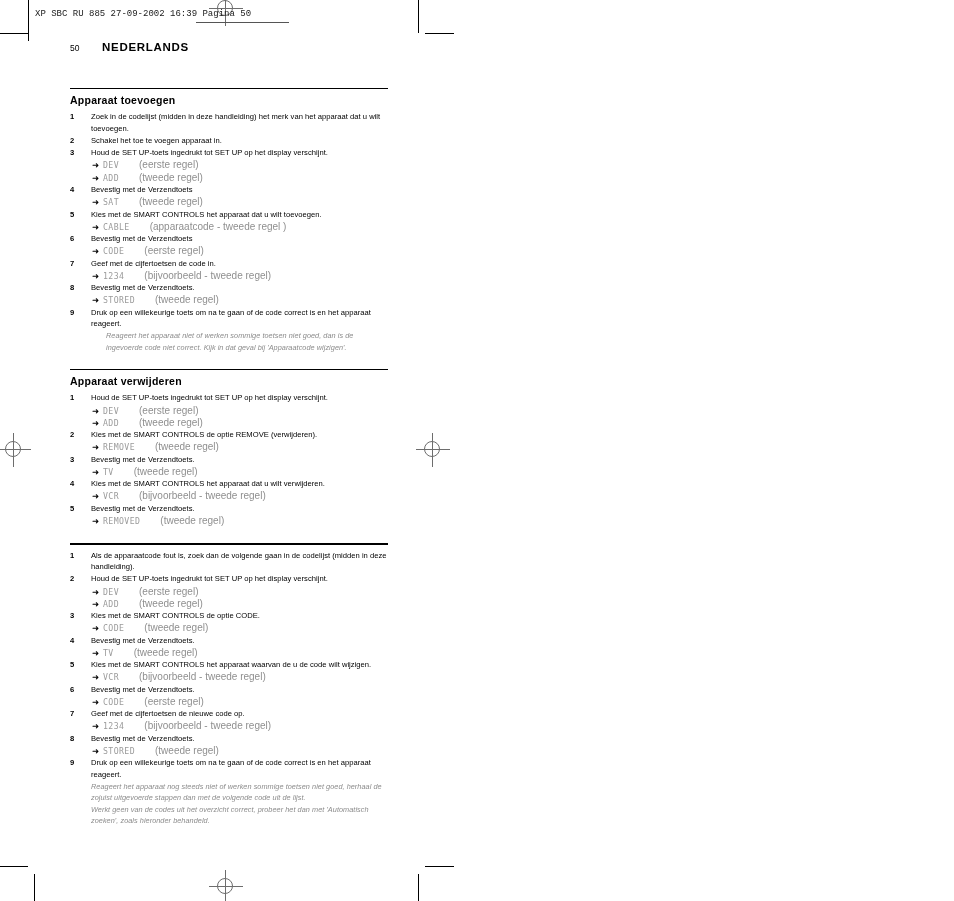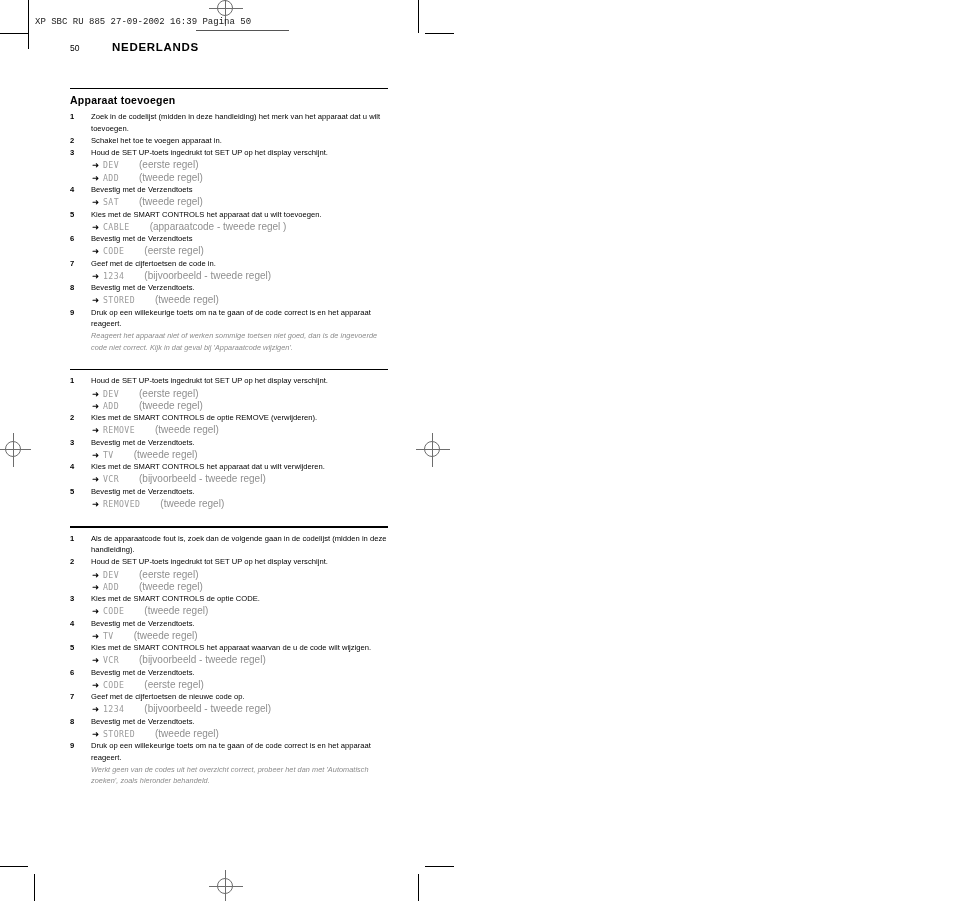--- a/index.html
+++ b/index.html
@@ -58,21 +58,21 @@
     height: 16px;
     border: 1px solid #6d6d6d;
     border-radius: 50%;
     box-sizing: border-box;
   }
 
   
   .filmstrip {
     position: absolute;
     left: 28px;
-    top: 16px;
+    top: 8px;
     width: 390px;
     height: 33px;
   }
   .filmstrip .fs-rule {
     position: absolute;
     left: 0;
     top: 0;
     width: 1px;
     height: 33px;
     background: #000000;
@@ -100,21 +100,21 @@
   .content {
     position: absolute;
     left: 70px;
     top: 41px;
     width: 320px;
   }
 
   .pagehead {
     display: flex;
     align-items: baseline;
-    gap: 24px;
+    gap: 14px;
     margin-bottom: 35px;
   }
   .pagenum {
     font-size: 8.5px;
     font-weight: normal;
     color: #000;
     width: 18px;
   }
   .pagetitle {
     font-size: 11.5px;
@@ -346,25 +346,26 @@
             <span class="lcd-arrow">➜</span>
             <span class="lcd-code">STORED</span>
             <span class="lcd-note">(tweede regel)</span>
           </div>
           <div class="step">
             <div class="step-num">9</div>
             <div class="step-body">
               <div class="step-text">Druk op een willekeurige toets om na te gaan of de code correct is en het apparaat reageert.</div>
             </div>
           </div>
-          <div class="remark" style="margin-left: 21px;">Reageert het apparaat niet of werken sommige toetsen niet goed, dan is de ingevoerde code niet correct. Kijk in dat geval bij 'Apparaatcode wijzigen'.</div>
+          <div class="remark" style="margin-left: 36px;">Reageert het apparaat niet of werken sommige toetsen niet goed, dan is de ingevoerde code niet correct. Kijk in dat geval bij 'Apparaatcode wijzigen'.</div>
         </div>
         <div class="gap-md"></div>
         <div class="section">
           <div class="rule"></div>
+          <div class="section-title">Apparaat verwijderen</div>
           <div class="step">
             <div class="step-num">1</div>
             <div class="step-body">
               <div class="step-text">Houd de SET UP-toets ingedrukt tot SET UP op het display verschijnt.</div>
             </div>
           </div>
           <div class="lcd-line">
             <span class="lcd-arrow">➜</span>
             <span class="lcd-code">DEV</span>
             <span class="lcd-note">(eerste regel)</span>
@@ -509,18 +510,19 @@
             <span class="lcd-arrow">➜</span>
             <span class="lcd-code">STORED</span>
             <span class="lcd-note">(tweede regel)</span>
           </div>
           <div class="step">
             <div class="step-num">9</div>
             <div class="step-body">
               <div class="step-text">Druk op een willekeurige toets om na te gaan of de code correct is en het apparaat reageert.</div>
             </div>
           </div>
+          <div class="remark" style="margin-left: 21px;">Reageert het apparaat nog steeds niet of werken sommige toetsen niet goed, herhaal de zojuist uitgevoerde stappen dan met de volgende code uit de lijst.</div>
           <div class="remark" style="margin-left: 21px;">Werkt geen van de codes uit het overzicht correct, probeer het dan met 'Automatisch zoeken', zoals hieronder behandeld.</div>
         </div>
       </div>
 
   </div>
 </div>
 
 </body></html>

